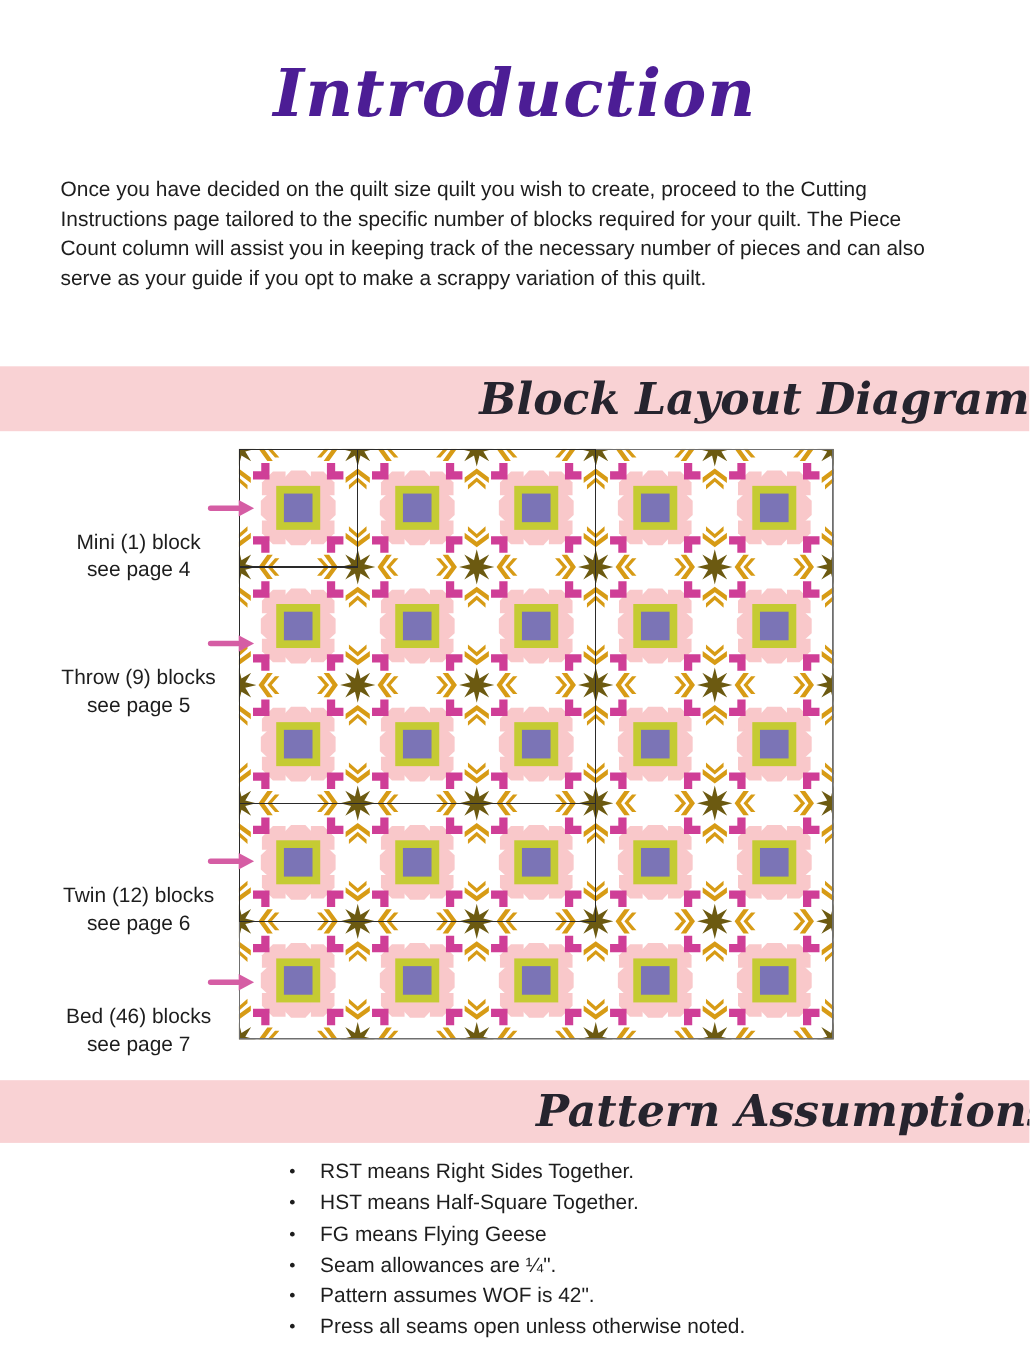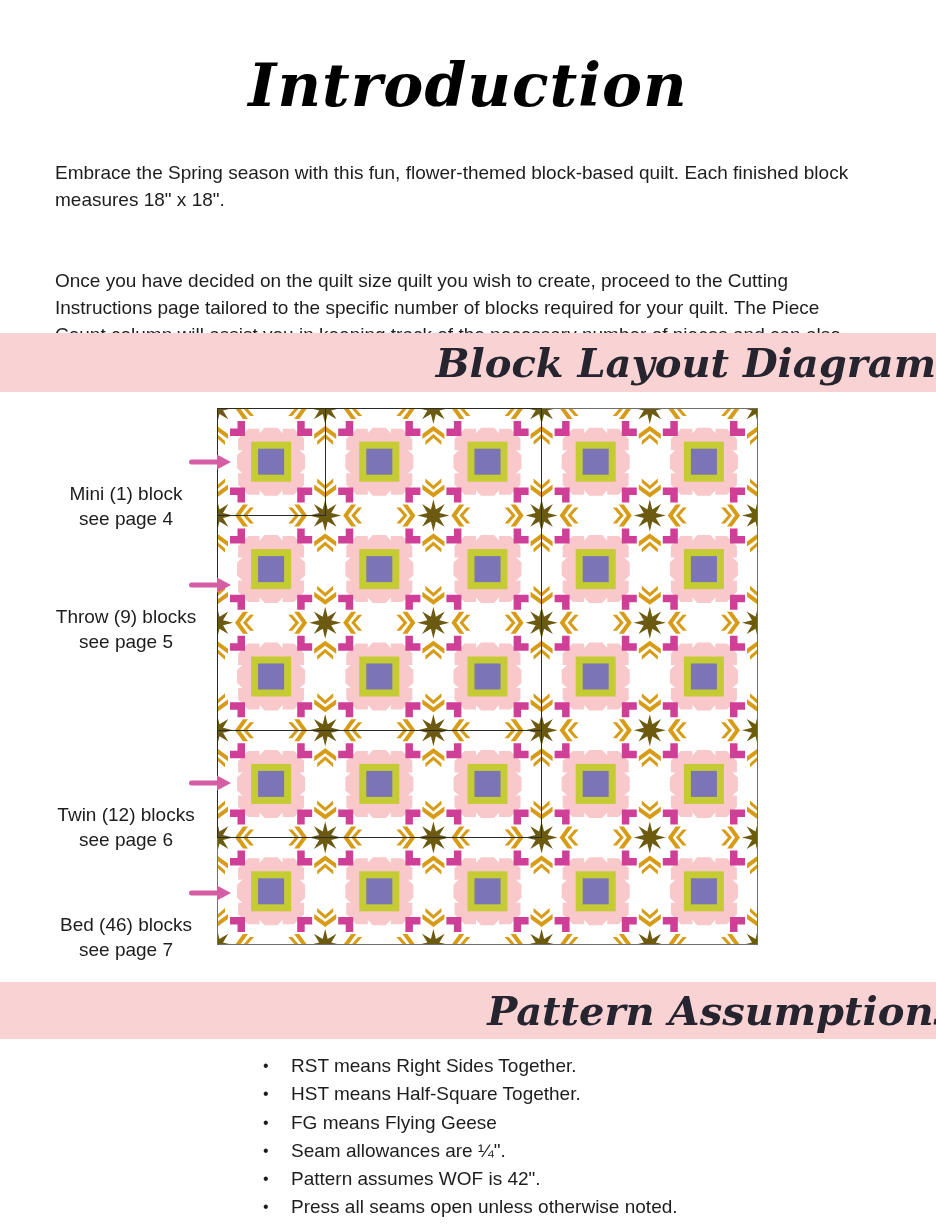--- a/index.html
+++ b/index.html
@@ -2,21 +2,21 @@
 <html><head>
 <meta charset="utf-8">
 <style>
   html,body{margin:0;padding:0;background:#fff;}
   .page{position:relative;width:936px;height:1232px;background:#fff;overflow:hidden;
         font-family:"Liberation Sans",sans-serif;color:#1d1d1d;}
 
   .script-font{font-family:"DejaVu Serif",serif;font-style:italic;font-weight:700;}
 
   .page-title{position:absolute;top:10px;left:0;width:936px;text-align:center;
-              font-size:60px;letter-spacing:1px;color:#000000;}
+              font-size:60px;letter-spacing:1px;color:#4c1d95;}
 
   .intro{position:absolute;top:132px;left:55px;width:848px;
          font-size:19px;line-height:27px;white-space:pre-line;}
   .intro p{margin:0 0 27px 0;}
 
   .banner{position:absolute;left:0;width:936px;display:flex;align-items:center;justify-content:flex-end;}
   .banner .banner-text{font-size:40px;color:#26242e;line-height:1;}
   .banner-1{top:333px;height:59px;}
   .banner-2{top:982px;height:57px;}
 
@@ -35,22 +35,20 @@
   .assumptions li::before{content:"\2022";position:absolute;left:0;top:0;font-size:16px;}
 </style>
 </head>
 <body>
 
 <div class="page">
 
   <h1 class="page-title script-font">Introduction</h1>
 
   <div class="intro">
-    <p>Embrace the Spring season with this fun, flower-themed block-based quilt. Each finished block
-measures 18" x 18".</p>
     <p>Once you have decided on the quilt size quilt you wish to create, proceed to the Cutting
 Instructions page tailored to the specific number of blocks required for your quilt. The Piece
 Count column will assist you in keeping track of the necessary number of pieces and can also
 serve as your guide if you opt to make a scrappy variation of this quilt.</p>
   </div>
 
   <div class="banner banner-1" style="background: rgb(249, 210, 212);">
     <span class="banner-text script-font">Block Layout Diagram</span>
   </div>
 

